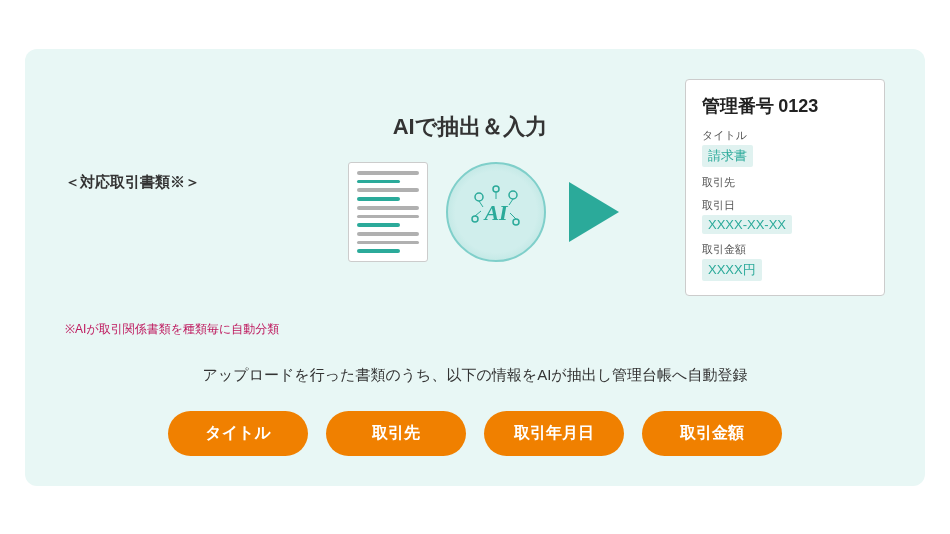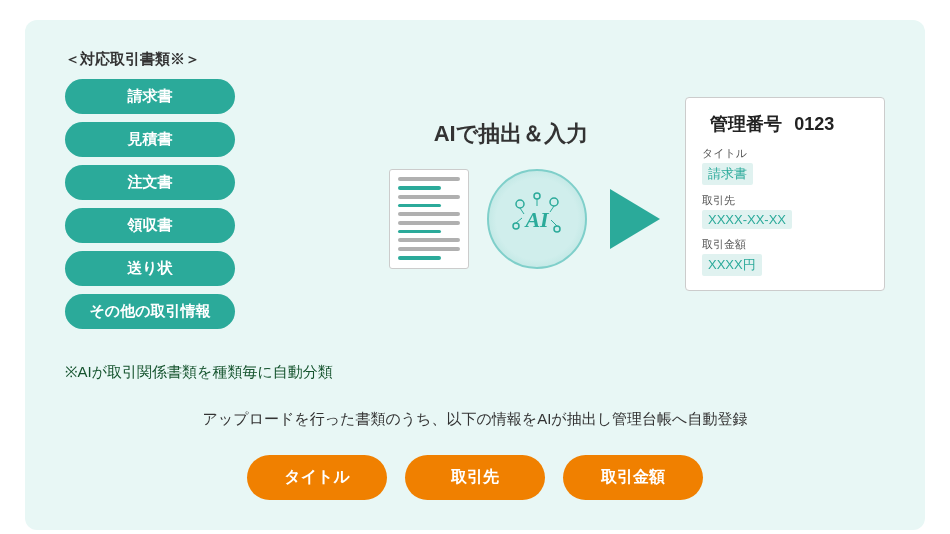--- a/index.html
+++ b/index.html
@@ -149,42 +149,42 @@
 
     .card-header {
       font-size: 15px;
       font-weight: bold;
       color: #222;
       margin-bottom: 10px;
     }
 
     .card-header span {
       font-size: 18px;
-      margin-left: 8px;
+      margin-left: 0;
     }
 
     .card-field-label {
       font-size: 11px;
       color: #555;
       margin-bottom: 2px;
       margin-top: 8px;
     }
 
     .card-field-value {
       font-size: 13px;
       color: #2baa9a;
       background: #e0f2f0;
       padding: 2px 6px;
       border-radius: 2px;
       display: inline-block;
     }
 
     .footnote {
-      font-size: 15px;
-      color: #14532d;
+      font-size: 12px;
+      color: #be185d;
       margin-top: 24px;
     }
 
     
     .bottom-section {
       margin-top: 28px;
       text-align: center;
     }
 
     .bottom-desc {
@@ -213,21 +213,20 @@
   </style>
 </head>
 <body>
 
 <div class="outer">
   <div class="top-section">
 
     <div class="left-col">
       <div class="left-title">＜対応取引書類※＞</div>
 
-      <div id="doc-buttons"><button class="doc-btn">請求書</button><button class="doc-btn">見積書</button><button class="doc-btn">注文書</button><button class="doc-btn">領収書</button><button class="doc-btn">送り状</button><button class="doc-btn">その他の取引情報</button></div>
     </div>
 
     <div class="middle-col">
       <div class="ai-title">AIで抽出＆入力</div>
       <div class="middle-visual">
 
         <div class="doc-illustration">
           <div class="doc-line"></div>
           <div class="doc-line accent"></div>
           <div class="doc-line"></div>
@@ -262,28 +261,29 @@
 
         <div class="arrow-right"></div>
       </div>
     </div>
 
     <div class="right-card">
       <div class="card-header">
         <span>管理番号</span>
         <span>0123</span>
       </div>
-      <div id="card-fields"><div class="card-field-label">タイトル</div><div class="card-field-value">請求書</div><div class="card-field-label">取引先</div><div class="card-field-value">XXXX-XX-XX</div><div class="card-field-label">取引金額</div><div class="card-field-value">XXXX円</div></div>
+      <div id="card-fields"><div class="card-field-label">タイトル</div><div class="card-field-value">請求書</div><div class="card-field-label">取引先</div><div class="card-field-label">取引日</div><div class="card-field-value">XXXX-XX-XX</div><div class="card-field-label">取引金額</div><div class="card-field-value">XXXX円</div></div>
     </div>
 
   </div>
 
   <div class="footnote">※AIが取引関係書類を種類毎に自動分類</div>
 
   <div class="bottom-section">
     <div class="bottom-desc">アップロードを行った書類のうち、以下の情報をAIが抽出し管理台帳へ自動登録</div>
     <div class="bottom-buttons" id="bottom-buttons">
         <button class="orange-btn">タイトル</button>
         <button class="orange-btn">取引先</button>
+        <button class="orange-btn">取引年月日</button>
         <button class="orange-btn">取引金額</button>
       </div>
   </div>
 </div>
 
 </body></html>

